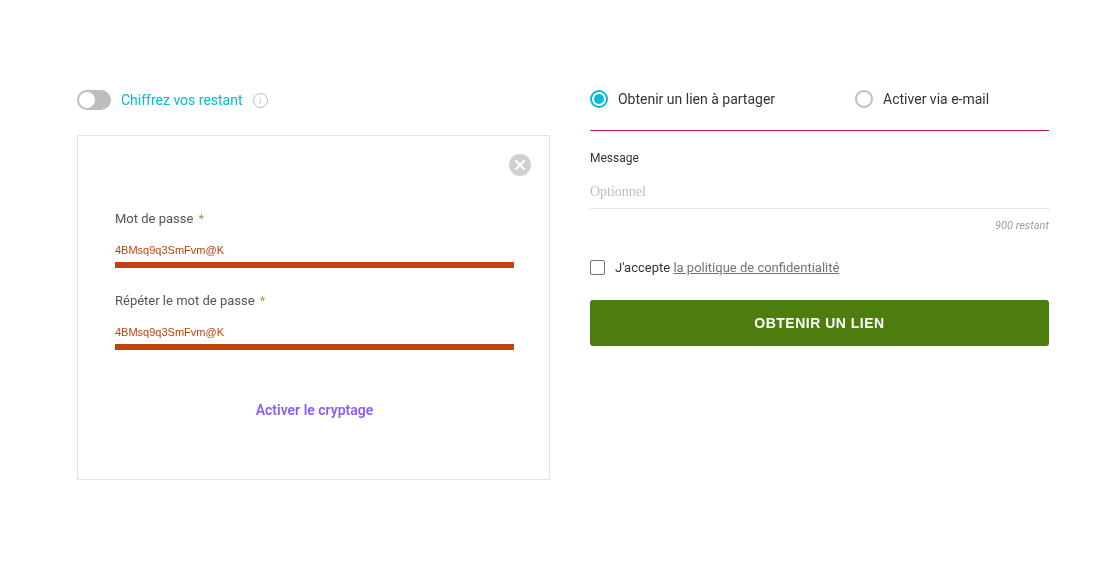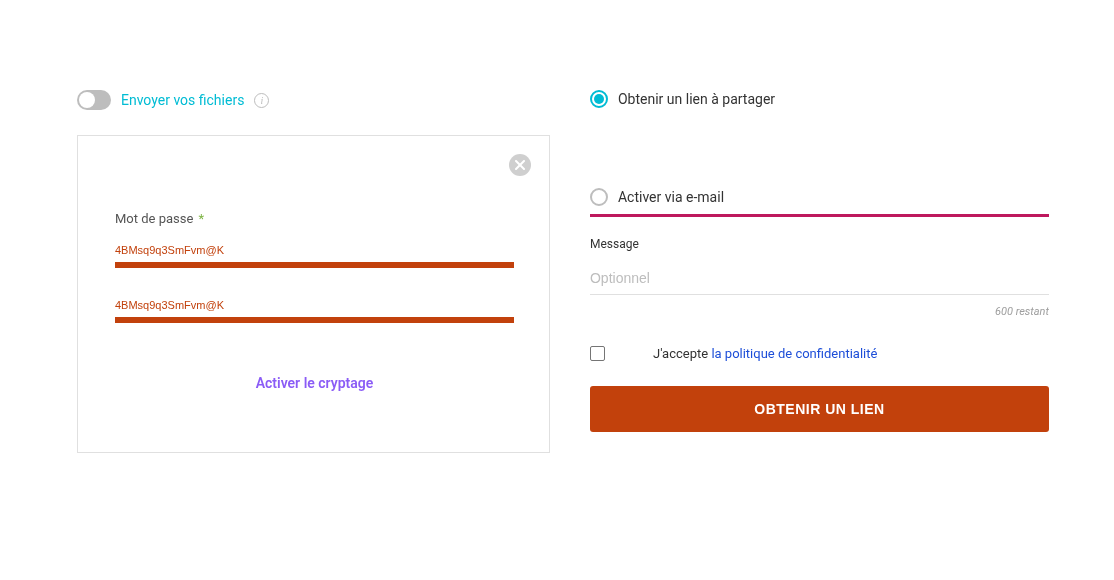--- a/index.html
+++ b/index.html
@@ -112,24 +112,23 @@
     }
     .activate-link a {
       color: #8b5cf6;
       font-weight: 600;
       font-size: 14px;
       cursor: pointer;
     }
     .radio-row {
       display: flex;
       gap: 80px;
-      border-bottom: 3px solid #be185d;
-      padding-bottom: 8px;
+      border-bottom: 1px solid #be185d;
+      padding-bottom: 22px;
       margin-bottom: 20px;
-      flex-direction: column;
     }
     .radio-option {
       display: flex;
       align-items: center;
       gap: 10px;
       cursor: pointer;
     }
     .radio {
       width: 18px;
       height: 18px;
@@ -160,21 +159,21 @@
       color: #333;
       margin-bottom: 15px;
       display: block;
     }
     .message-area {
       width: 100%;
       border: none;
       border-bottom: 1px solid #e0e0e0;
       padding: 4px 0 8px 0;
       font-size: 14px;
-      font-family: Liberation Sans, sans-serif;
+      font-family: Liberation Serif, serif;
       outline: none;
       resize: none;
       color: #404040;
       background: transparent;
     }
     .message-area::placeholder { color: #bdbdbd; }
     .counter {
       text-align: right;
       font-size: 11px;
       color: #9e9e9e;
@@ -189,68 +188,72 @@
       font-size: 13px;
     }
     .checkbox {
       width: 15px;
       height: 15px;
       border: 1.5px solid #757575;
       border-radius: 2px;
       cursor: pointer;
       flex-shrink: 0;
     }
-    .accept-text { color: #333; margin-left: 38px; }
+    .accept-text { color: #333; }
     .policy-link {
-      color: #1d4ed8;
+      color: #737373;
+      text-decoration: underline;
       cursor: pointer;
     }
     .submit-btn {
       width: 100%;
       margin-top: 25px;
       padding: 15px;
-      background: #c2410c;
+      background: #4d7c0f;
       border: none;
       border-radius: 3px;
       color: #fff;
       font-size: 14px;
       font-weight: 600;
       letter-spacing: 0.5px;
       cursor: pointer;
     }
   </style>
 </head>
 <body>
 
 <div class="container">
   <div class="left-col">
     <div class="toggle-row">
       <div class="toggle">
         <div class="toggle-knob"></div>
       </div>
-      <span class="toggle-label">Envoyer vos fichiers</span>
+      <span class="toggle-label">Chiffrez vos restant</span>
       <span class="info-icon">i</span>
     </div>
 
     <div class="password-card">
       <div class="close-btn">
         <svg viewBox="0 0 10 10">
           <line x1="1" y1="1" x2="9" y2="9" stroke="#fff" stroke-width="2" stroke-linecap="round"></line>
           <line x1="9" y1="1" x2="1" y2="9" stroke="#fff" stroke-width="2" stroke-linecap="round"></line>
         </svg>
       </div>
 
       <div class="field-group">
         <label class="field-label">
           <span>Mot de passe</span><span class="req-star"> *</span>
         </label>
         <input type="text" class="text-input" value="4BMsq9q3SmFvm@K" style="">
       </div>
 
       <div class="field-group second">
+        <label class="field-label">
+          <span>Répéter le mot de passe</span><span class="req-star"> *</span>
+        </label>
         <input type="text" class="text-input" value="4BMsq9q3SmFvm@K" style="">
       </div>
 
       <div class="activate-link">
         <a>Activer le cryptage</a>
       </div>
     </div>
   </div>
 
   <div class="right-col">
@@ -260,21 +263,21 @@
         <span class="radio-label">Obtenir un lien à partager</span>
       </div>
       <div class="radio-option">
         <div class="radio"></div>
         <span class="radio-label">Activer via e-mail</span>
       </div>
     </div>
 
     <label class="message-label">Message</label>
     <textarea class="message-area" rows="1" placeholder="Optionnel" style=""></textarea>
-    <div class="counter">600 restant</div>
+    <div class="counter">900 restant</div>
 
     <div class="accept-row">
       <div class="checkbox"></div>
       <span>
         <span class="accept-text">J'accepte</span>
         <a class="policy-link">la politique de confidentialité</a>
       </span>
     </div>
 
     <button class="submit-btn">OBTENIR UN LIEN</button>

